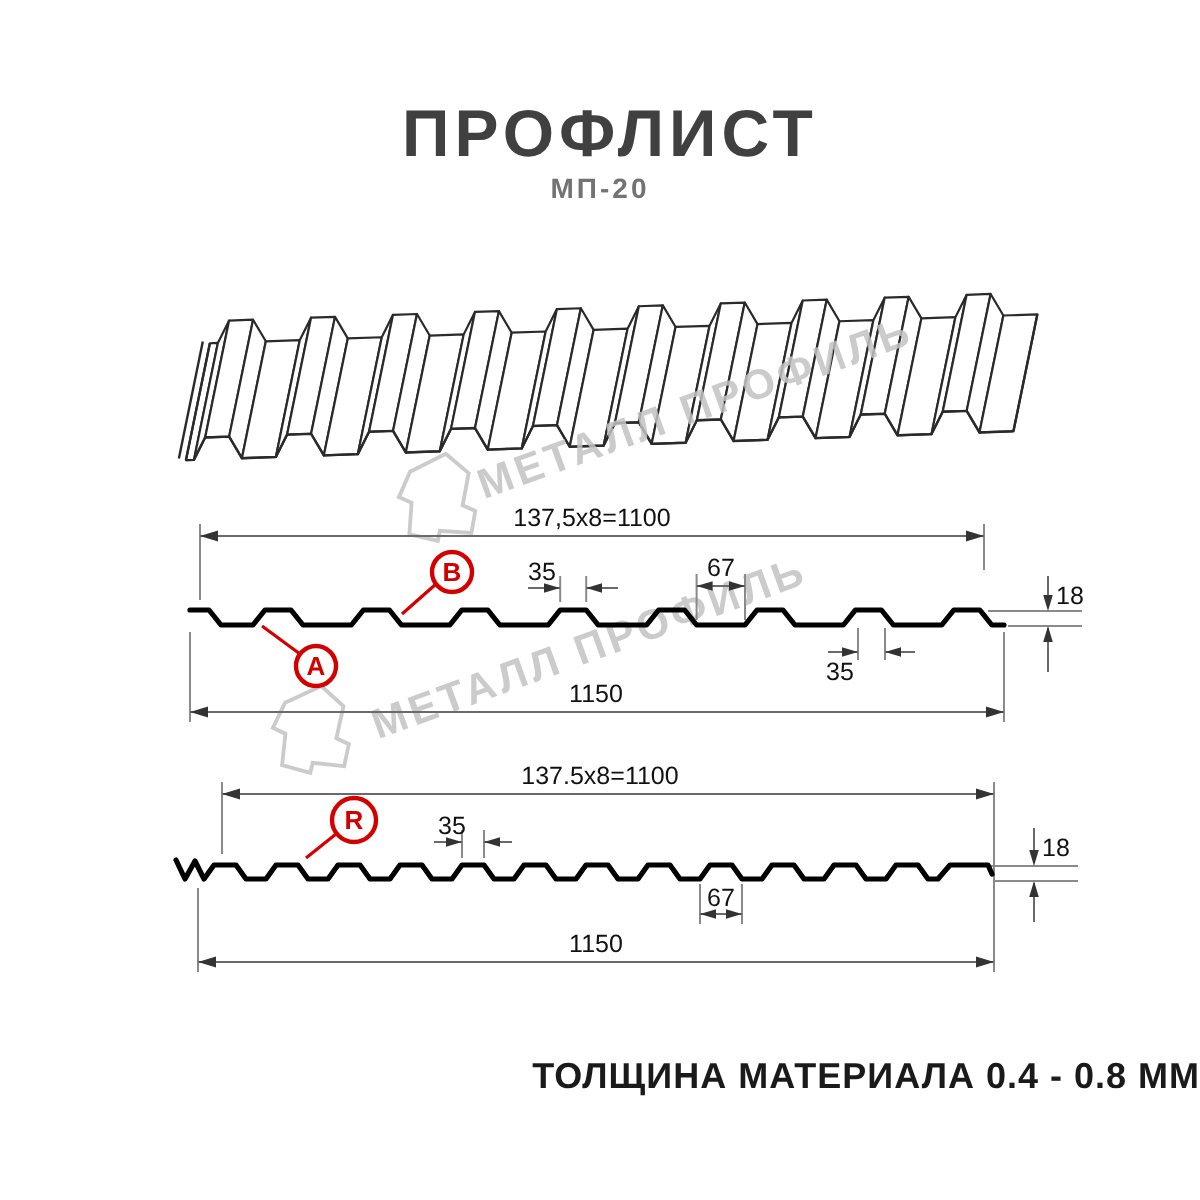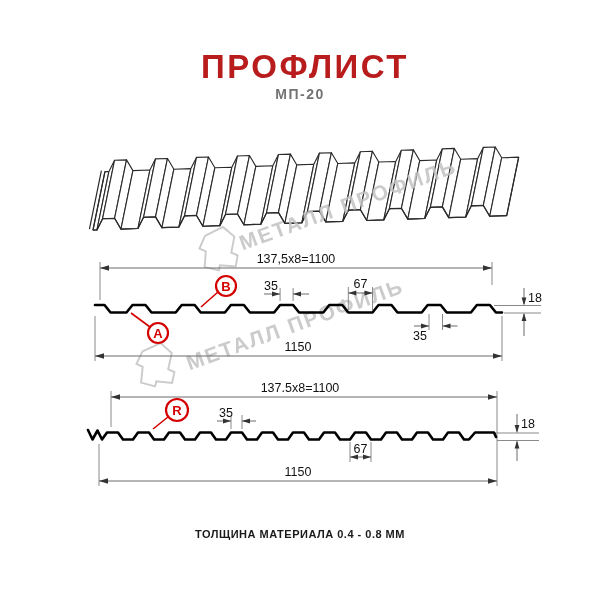--- a/index.html
+++ b/index.html
@@ -1,23 +1,23 @@
 <!DOCTYPE html>
 <html><head>
 <meta charset="utf-8">
 <style>
   html,body{margin:0;padding:0;background:#fff;}
   #page{position:relative;width:600px;height:600px;background:#ffffff;overflow:hidden;
         font-family:"Liberation Sans",sans-serif;}
   .title{position:absolute;left:0;right:0;top:48px;text-align:center;
-         font-size:33px;font-weight:bold;letter-spacing:2.5px;color:#b91c1c;padding-left:10px;}
+         font-size:33px;font-weight:bold;letter-spacing:2.5px;color:#404040;padding-left:10px;}
   .subtitle{position:absolute;left:0;right:0;top:86px;text-align:center;
             font-size:14px;font-weight:600;letter-spacing:1.5px;color:#737373;}
-  .footer{position:absolute;left:0;right:0;top:528px;text-align:center;
-          font-size:11px;font-weight:600;letter-spacing:.5px;color:#1a1a1a;}
+  .footer{position:absolute;left:0;right:0;top:528px;text-align:right;
+          font-size:18px;font-weight:600;letter-spacing:.5px;color:#1a1a1a;}
   .wm-text{position:absolute;font-size:21px;font-weight:bold;letter-spacing:2px;
            color:#c2c2c2;opacity:.85;white-space:nowrap;transform-origin:0 50%;}
   #wm1-text{left:240px;top:232px;transform:rotate(-20deg);}
   #wm2-text{left:187px;top:352px;transform:rotate(-20deg);}
   .abs{position:absolute;}
   svg text{font-family:"Liberation Sans",sans-serif;}
   .dimtxt{font-size:12.5px;fill:#111;}
   .dimline{stroke:#6a6a6a;stroke-width:1;}
   .extline{stroke:#8a8a8a;stroke-width:1;}
   .arrow{fill:#333;}

